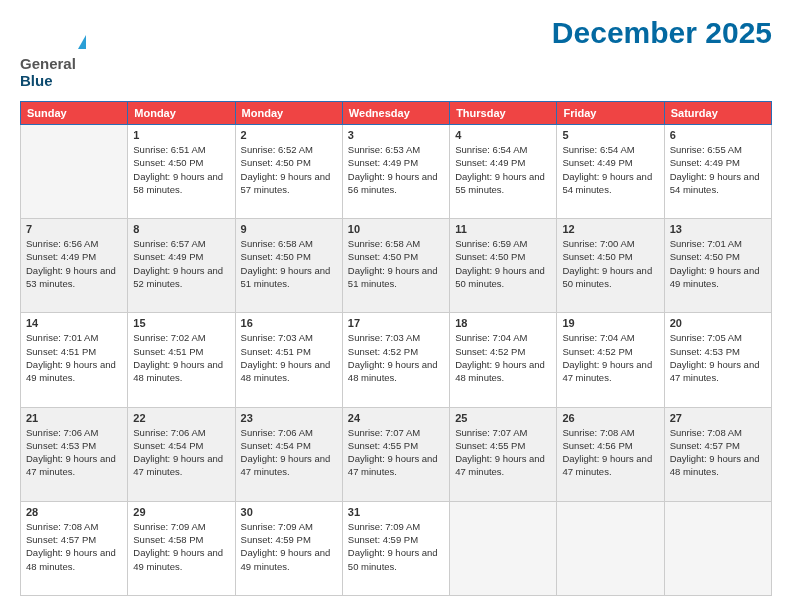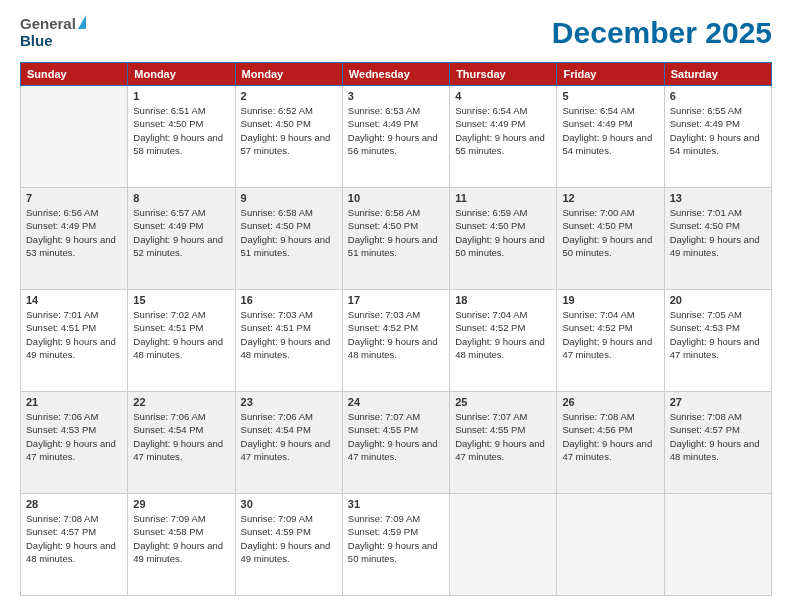--- a/index.html
+++ b/index.html
@@ -24,21 +24,21 @@
       margin-bottom: 12px;
     }
     .logo {
       display: flex;
       flex-direction: column;
       font-size: 16px;
       font-weight: bold;
       color: #333;
       line-height: 1.1;
     }
-    .logo-general { color: #555; font-size: 15px; font-weight: bold; }
+    .logo-general { color: #555; font-size: 15px; font-weight: bold; margin-top: 40px; }
     .logo-blue { color: #0c4a6e; font-size: 15px; font-weight: bold; }
     .logo-icon {
       display: inline-block;
       width: 0;
       height: 0;
       border-left: 8px solid transparent;
       border-bottom: 14px solid #2a9fd6;
       position: relative;
       top: -2px;
       margin-left: 2px;
@@ -61,21 +61,21 @@
     }
     .calendar {
       flex: 1;
       border: 1px solid #ccc;
       border-collapse: collapse;
       width: 100%;
       table-layout: fixed;
       font-size: 10px;
     }
     .calendar th {
-      background: #b91c1c;
+      background: #ef4444;
       color: #fff;
       text-align: left;
       padding: 5px 6px;
       font-size: 11px;
       font-weight: bold;
       border: 1px solid #2a6db5;
     }
     .calendar td {
       border: 1px solid #ccc;
       vertical-align: top;

